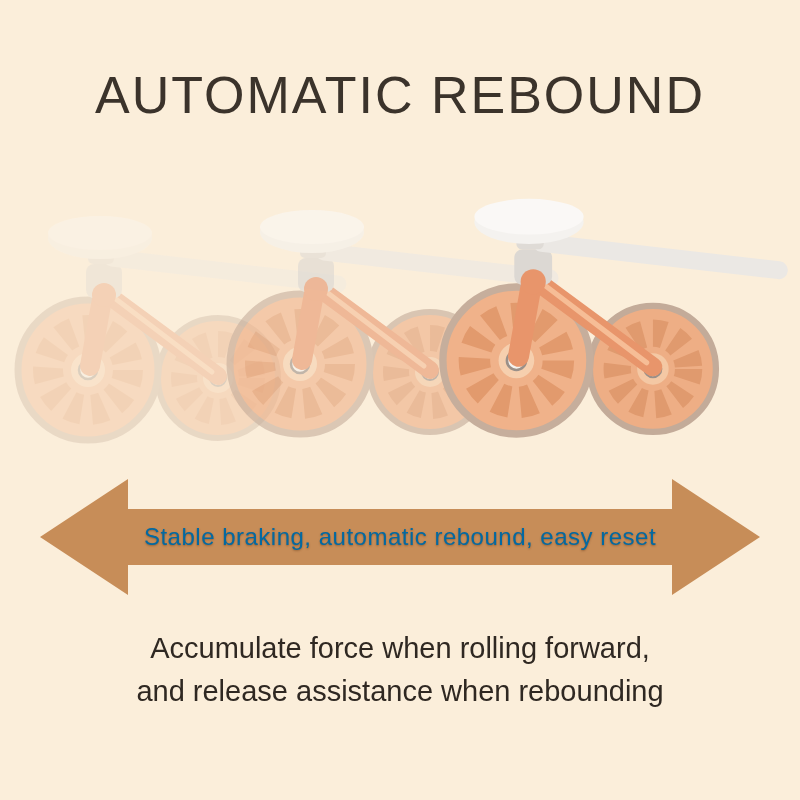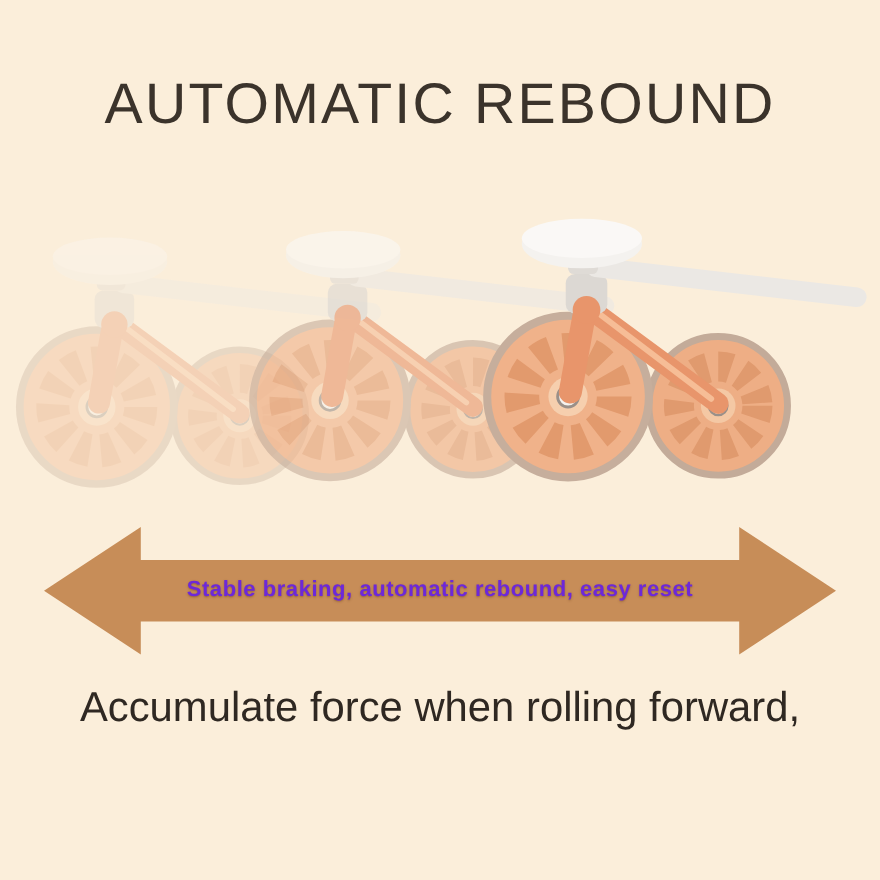--- a/index.html
+++ b/index.html
@@ -18,26 +18,26 @@
     line-height:1.38;
     font-weight:500;
   }
   .stage-area{margin-top:52px;height:275px;}
   .stage-svg{width:800px;height:275px;display:block;}
   .arrow-wrap{position:relative;width:720px;height:124px;margin:16px auto 0;}
   .arrow-svg{width:720px;height:124px;display:block;}
   .arrow-label{
     position:absolute;inset:0;
     display:flex;align-items:center;justify-content:center;
-    color:#6d28d9;font-size:20px;letter-spacing:.5px;font-weight:700;
+    color:#0369a1;font-size:24px;letter-spacing:.5px;font-weight:400;
     text-shadow:0 1px 2px rgba(90,50,20,.45);
   }
   .caption{
-    margin-top:16px;text-align:center;
-    font-size:38px;color:#2f2822;line-height:1.5;
+    margin-top:28px;text-align:center;
+    font-size:29px;color:#2f2822;line-height:1.5;
   }
 </style>
 </head>
 <body>
 
 <div class="page">
 
   <header class="title">
     <div>AUTOMATIC REBOUND</div>
   </header>
@@ -92,15 +92,16 @@
 
   <div class="arrow-wrap">
     <svg class="arrow-svg" viewBox="0 0 720 124">
       <polygon points="0,62 88,4 88,34 632,34 632,4 720,62 632,120 632,90 88,90 88,120" fill="#c78d58"></polygon>
     </svg>
     <div class="arrow-label">Stable braking, automatic rebound, easy reset</div>
   </div>
 
   <div class="caption">
     <div>Accumulate force when rolling forward,</div>
+    <div>and release assistance when rebounding</div>
   </div>
 
 </div>
 
 </body></html>

